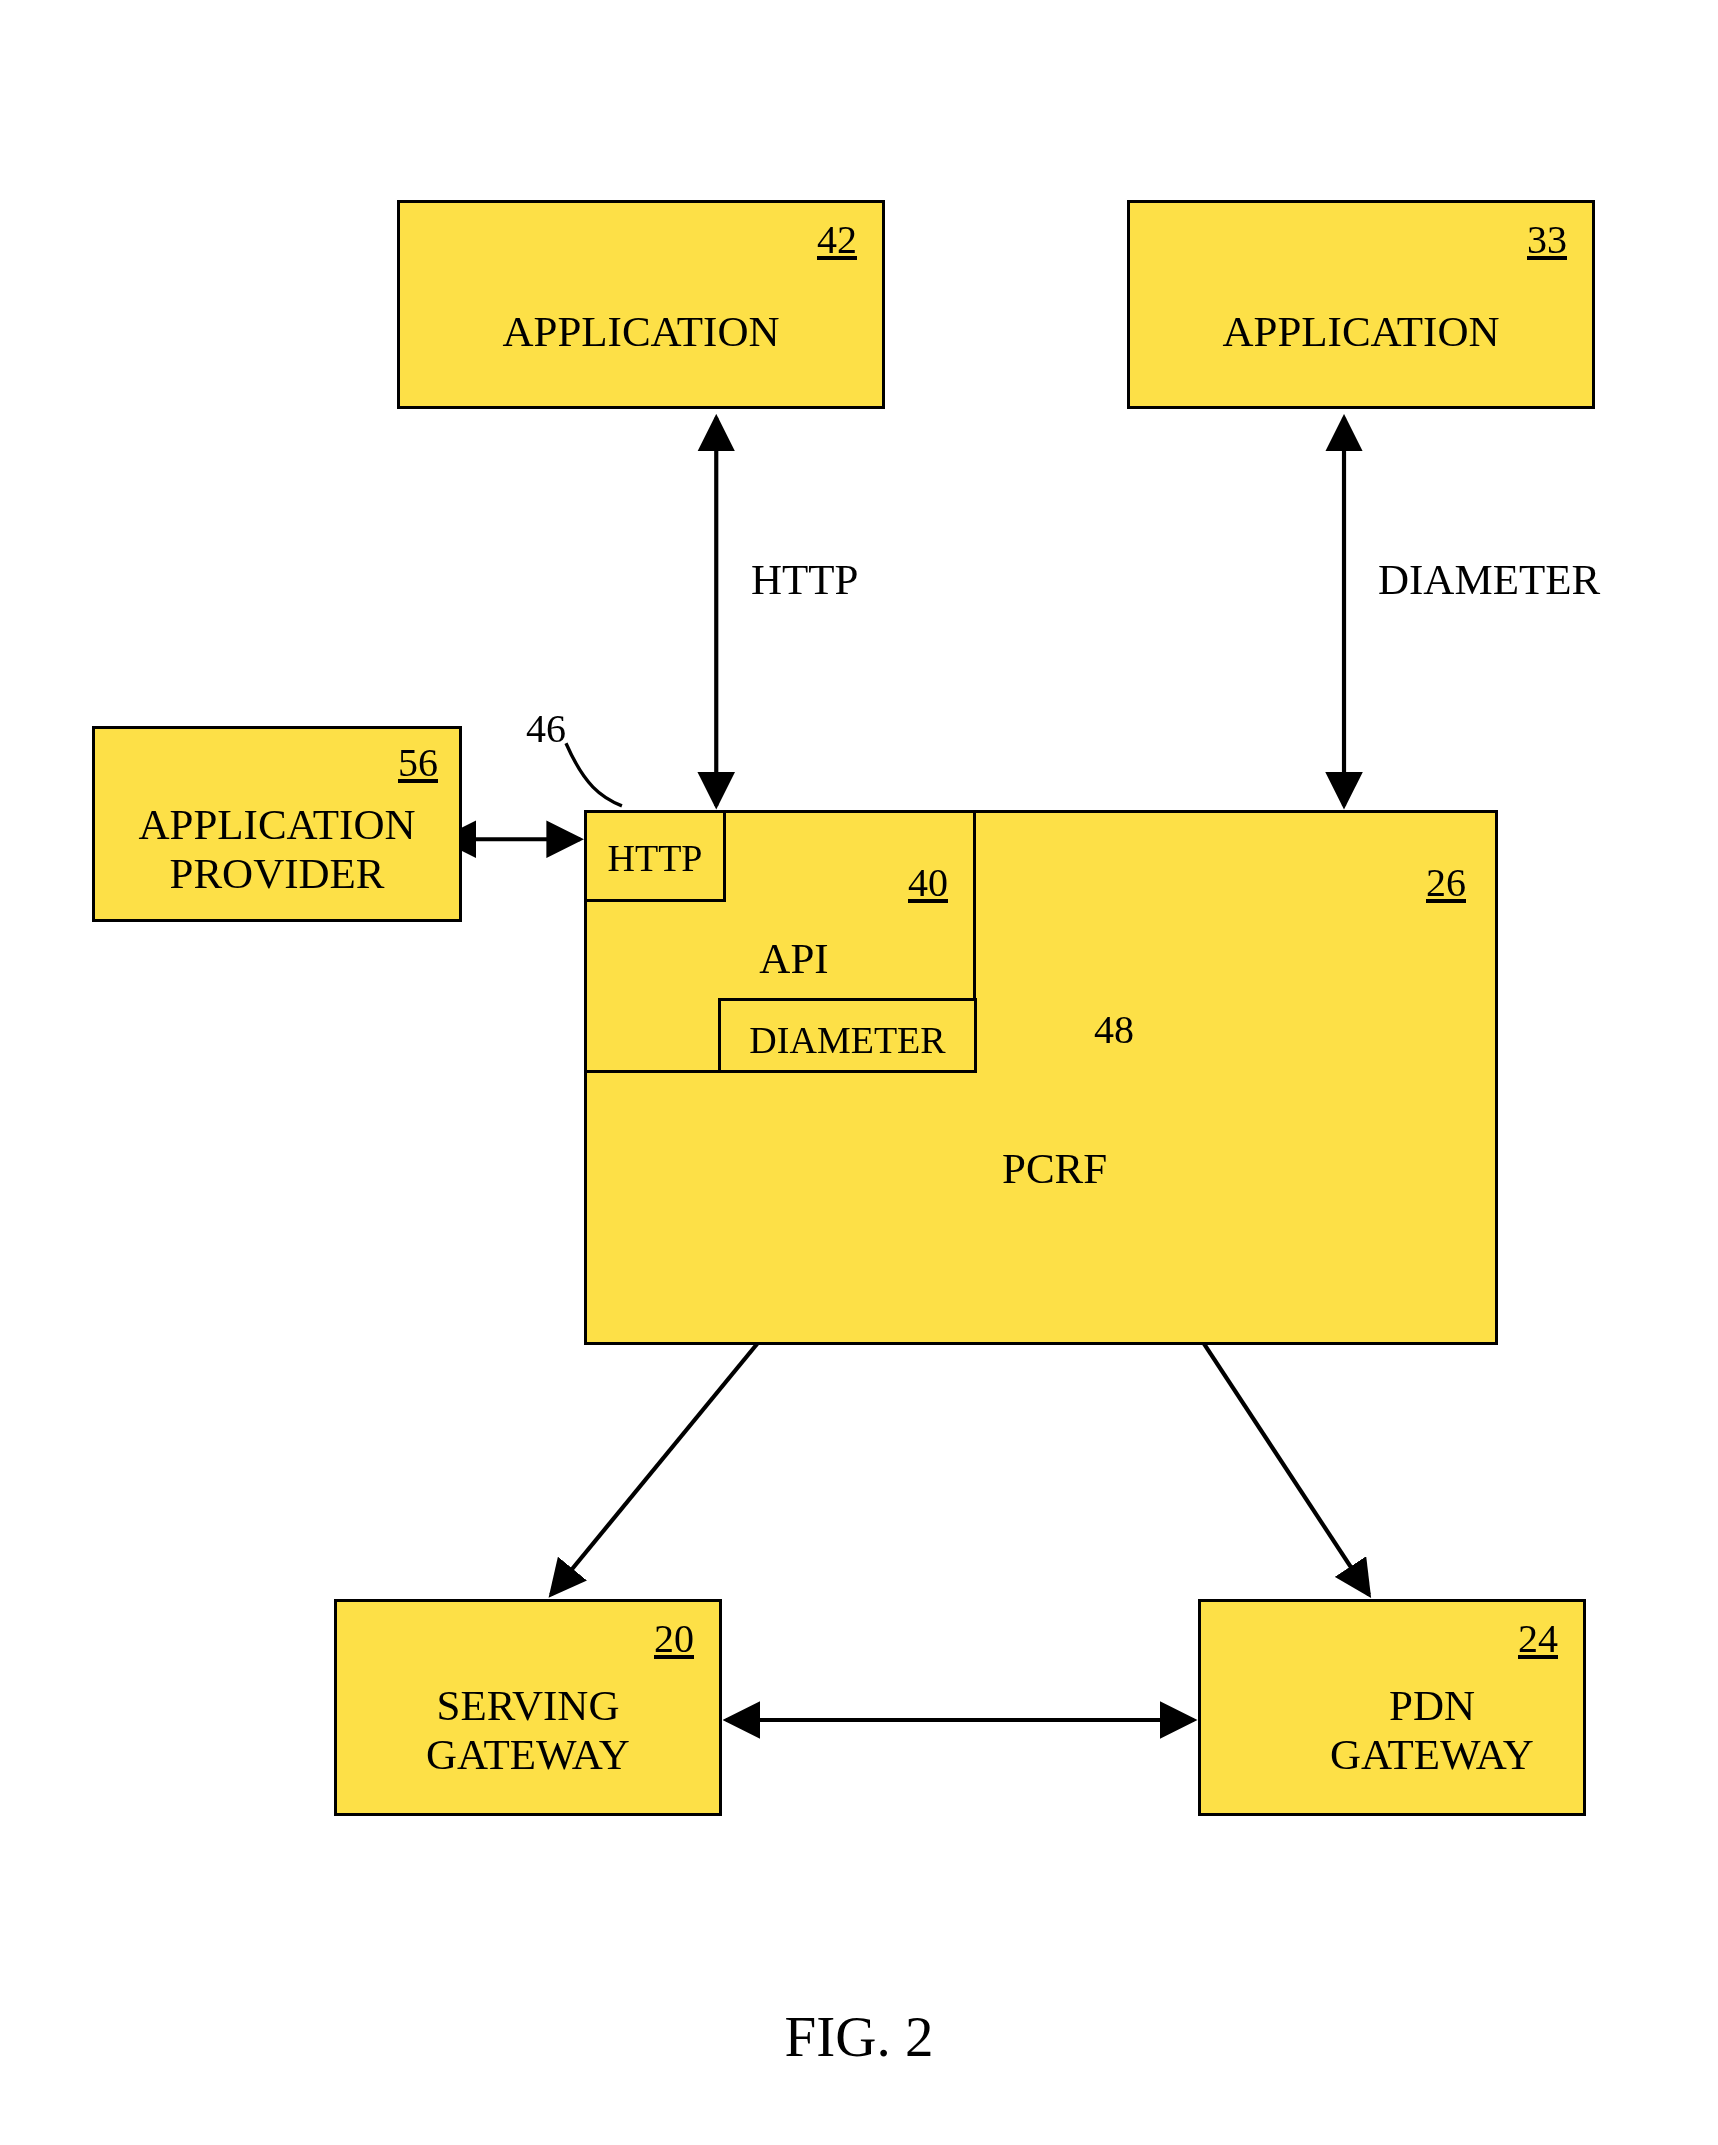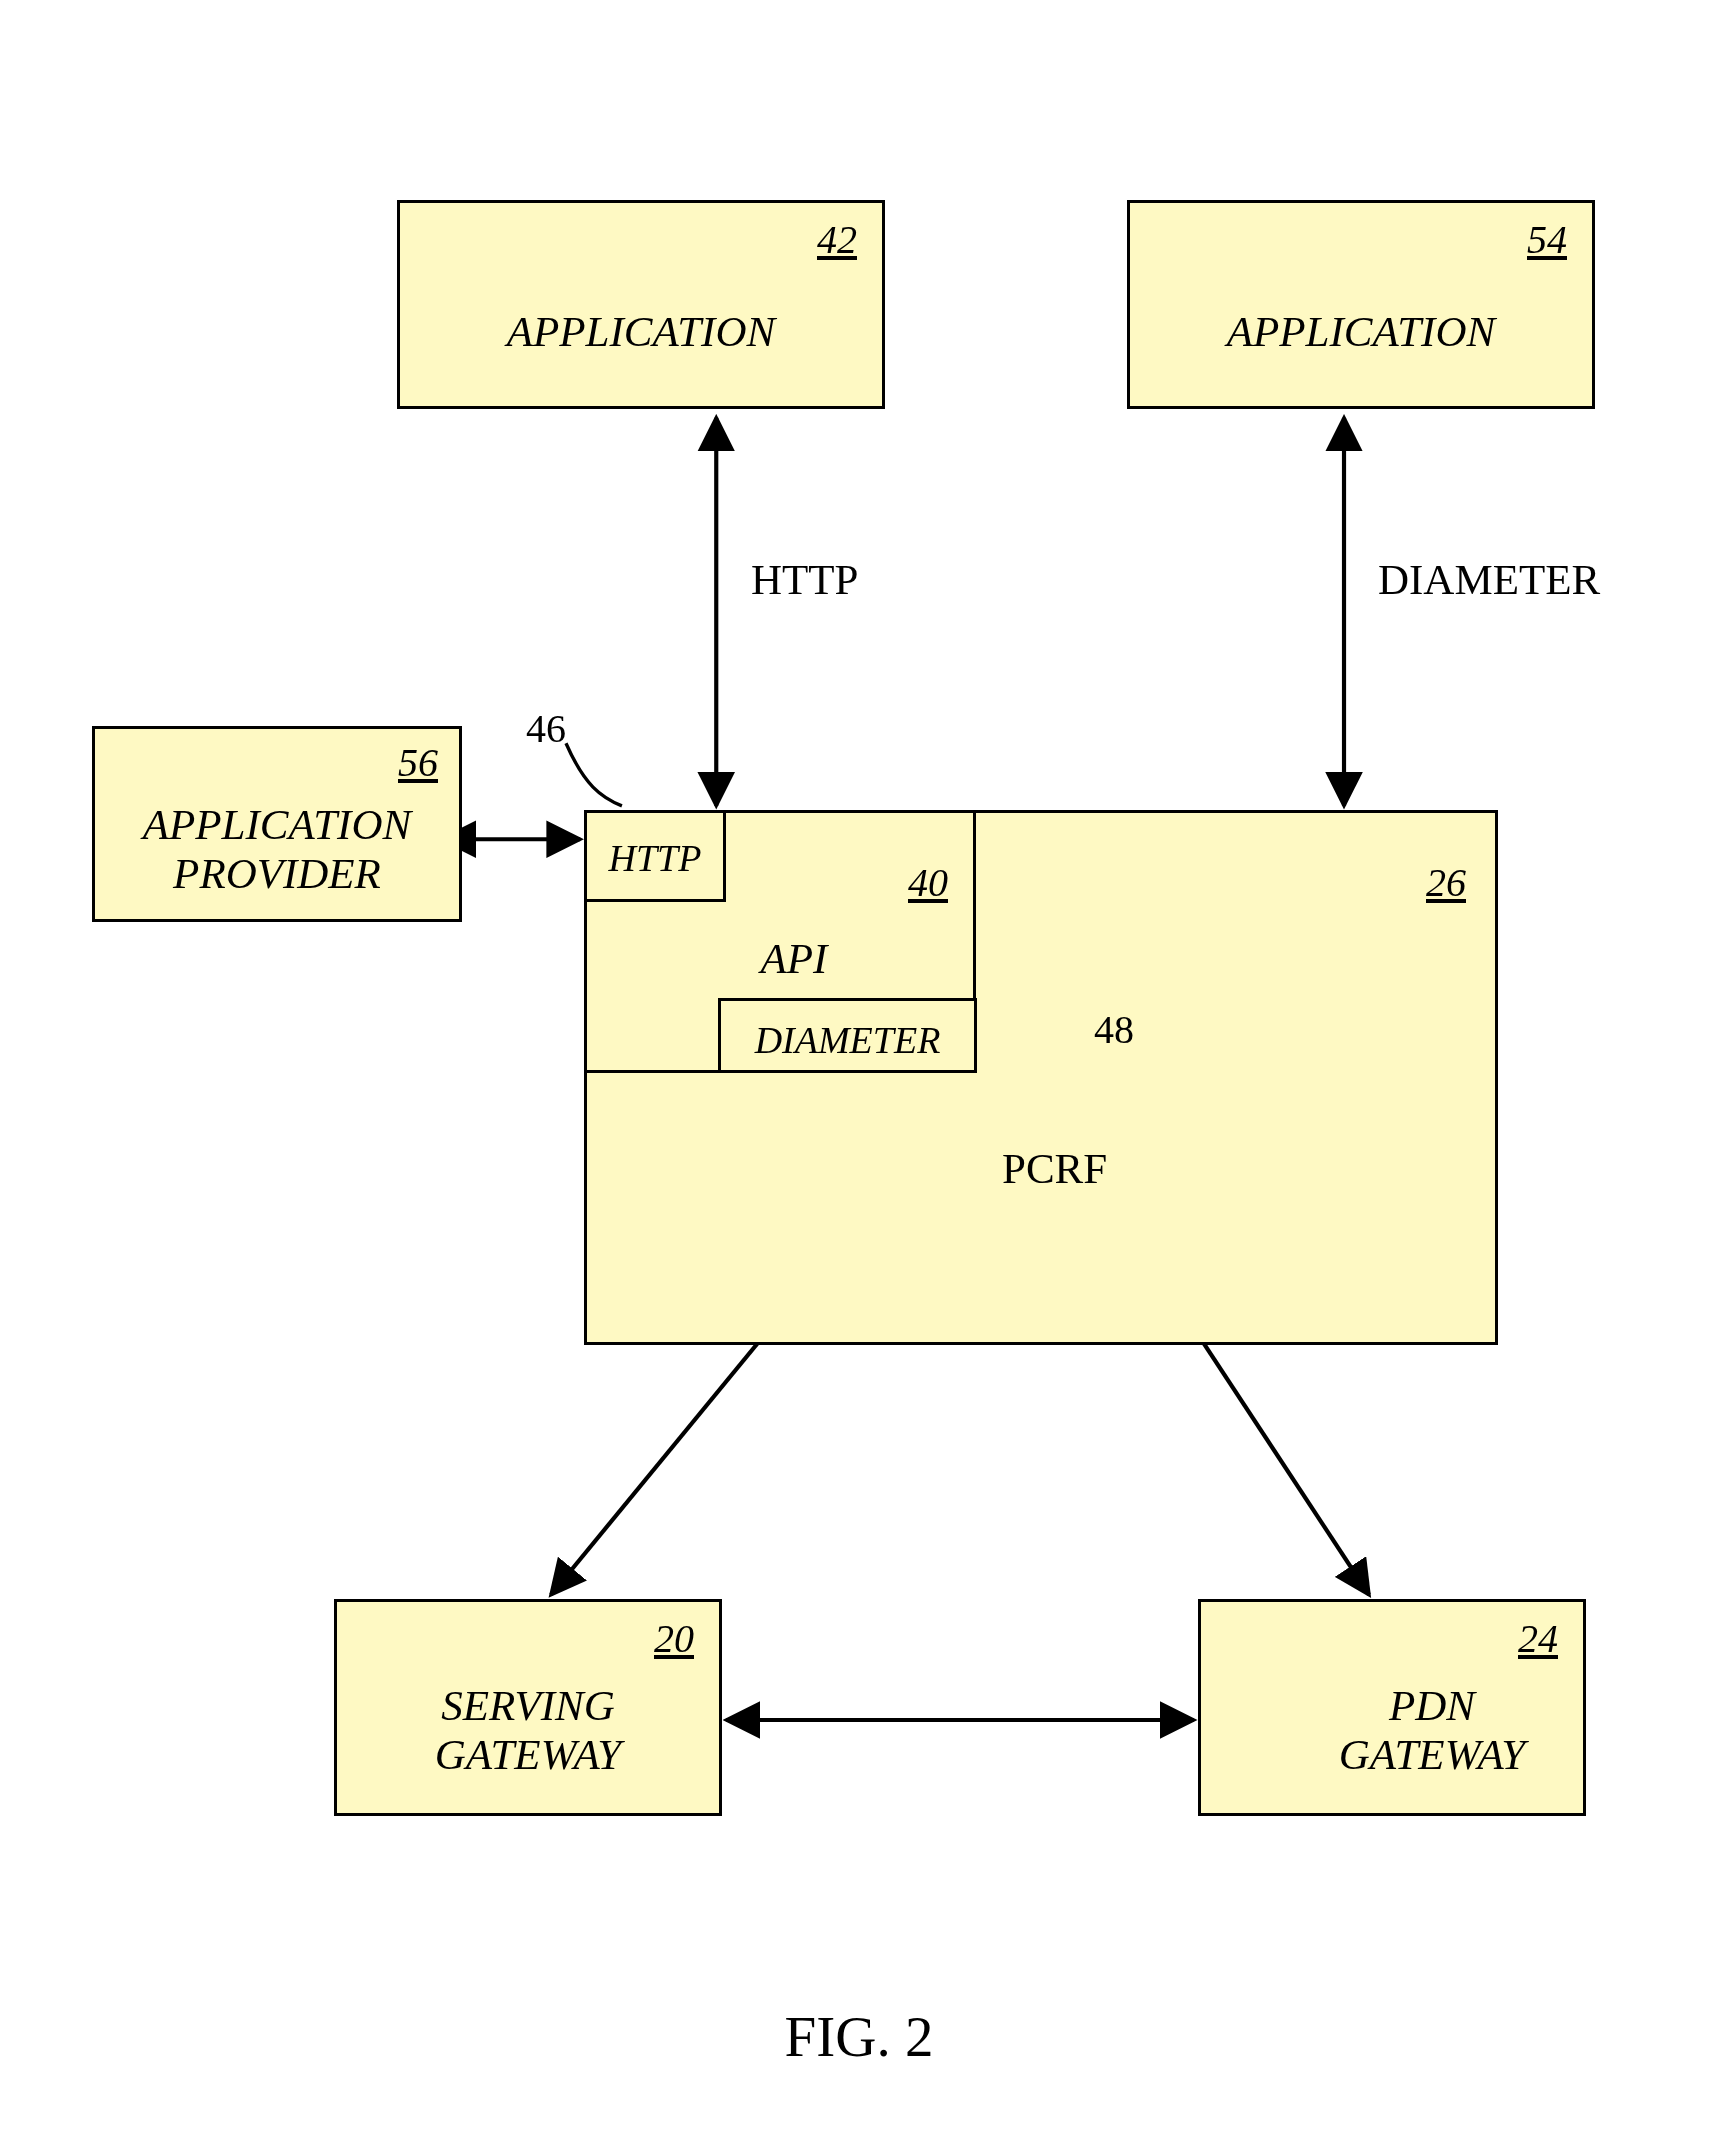--- a/index.html
+++ b/index.html
@@ -12,22 +12,21 @@
   .stage {
     position: relative;
     width: 1718px;
     height: 2146px;
   }
   svg { position: absolute; left: 0; top: 0; }
   .box {
     position: absolute;
     border: 3.3px solid #000;
     box-sizing: border-box;
-    background: #fef9c3;
-    font-style: italic;
+    background: #fde047;
   }
   .refnum {
     position: absolute;
     font-size: 40px;
     text-decoration: underline;
     text-underline-offset: 3.3px;
   }
   .boxlabel {
     position: absolute;
     width: 100%;
@@ -81,21 +80,21 @@
 
     <path d="M 1305 1233 C 1210 1250, 1180 1260, 1160 1280" stroke="#000" stroke-width="4" fill="none"></path>
   </svg>
 
   <div class="box" style="left:397px; top:200px; width:488px; height:209px;">
     <div class="refnum" style="right:25px; top:12.5px;">42</div>
     <div class="boxlabel" style="top:104px;">APPLICATION</div>
   </div>
 
   <div class="box" style="left:1127px; top:200px; width:468px; height:209px;">
-    <div class="refnum" style="right:25px; top:12.5px;">54</div>
+    <div class="refnum" style="right:25px; top:12.5px;">33</div>
     <div class="boxlabel" style="top:104px;">APPLICATION</div>
   </div>
 
   <div class="box" style="left:92px; top:726px; width:370px; height:196px;">
     <div class="refnum" style="right:21px; top:10px;">56</div>
     <div class="boxlabel" style="top:71px; white-space:pre-line;">APPLICATION
 PROVIDER</div>
   </div>
 
   <div class="box" style="left:584px; top:810px; width:914px; height:535px;">

